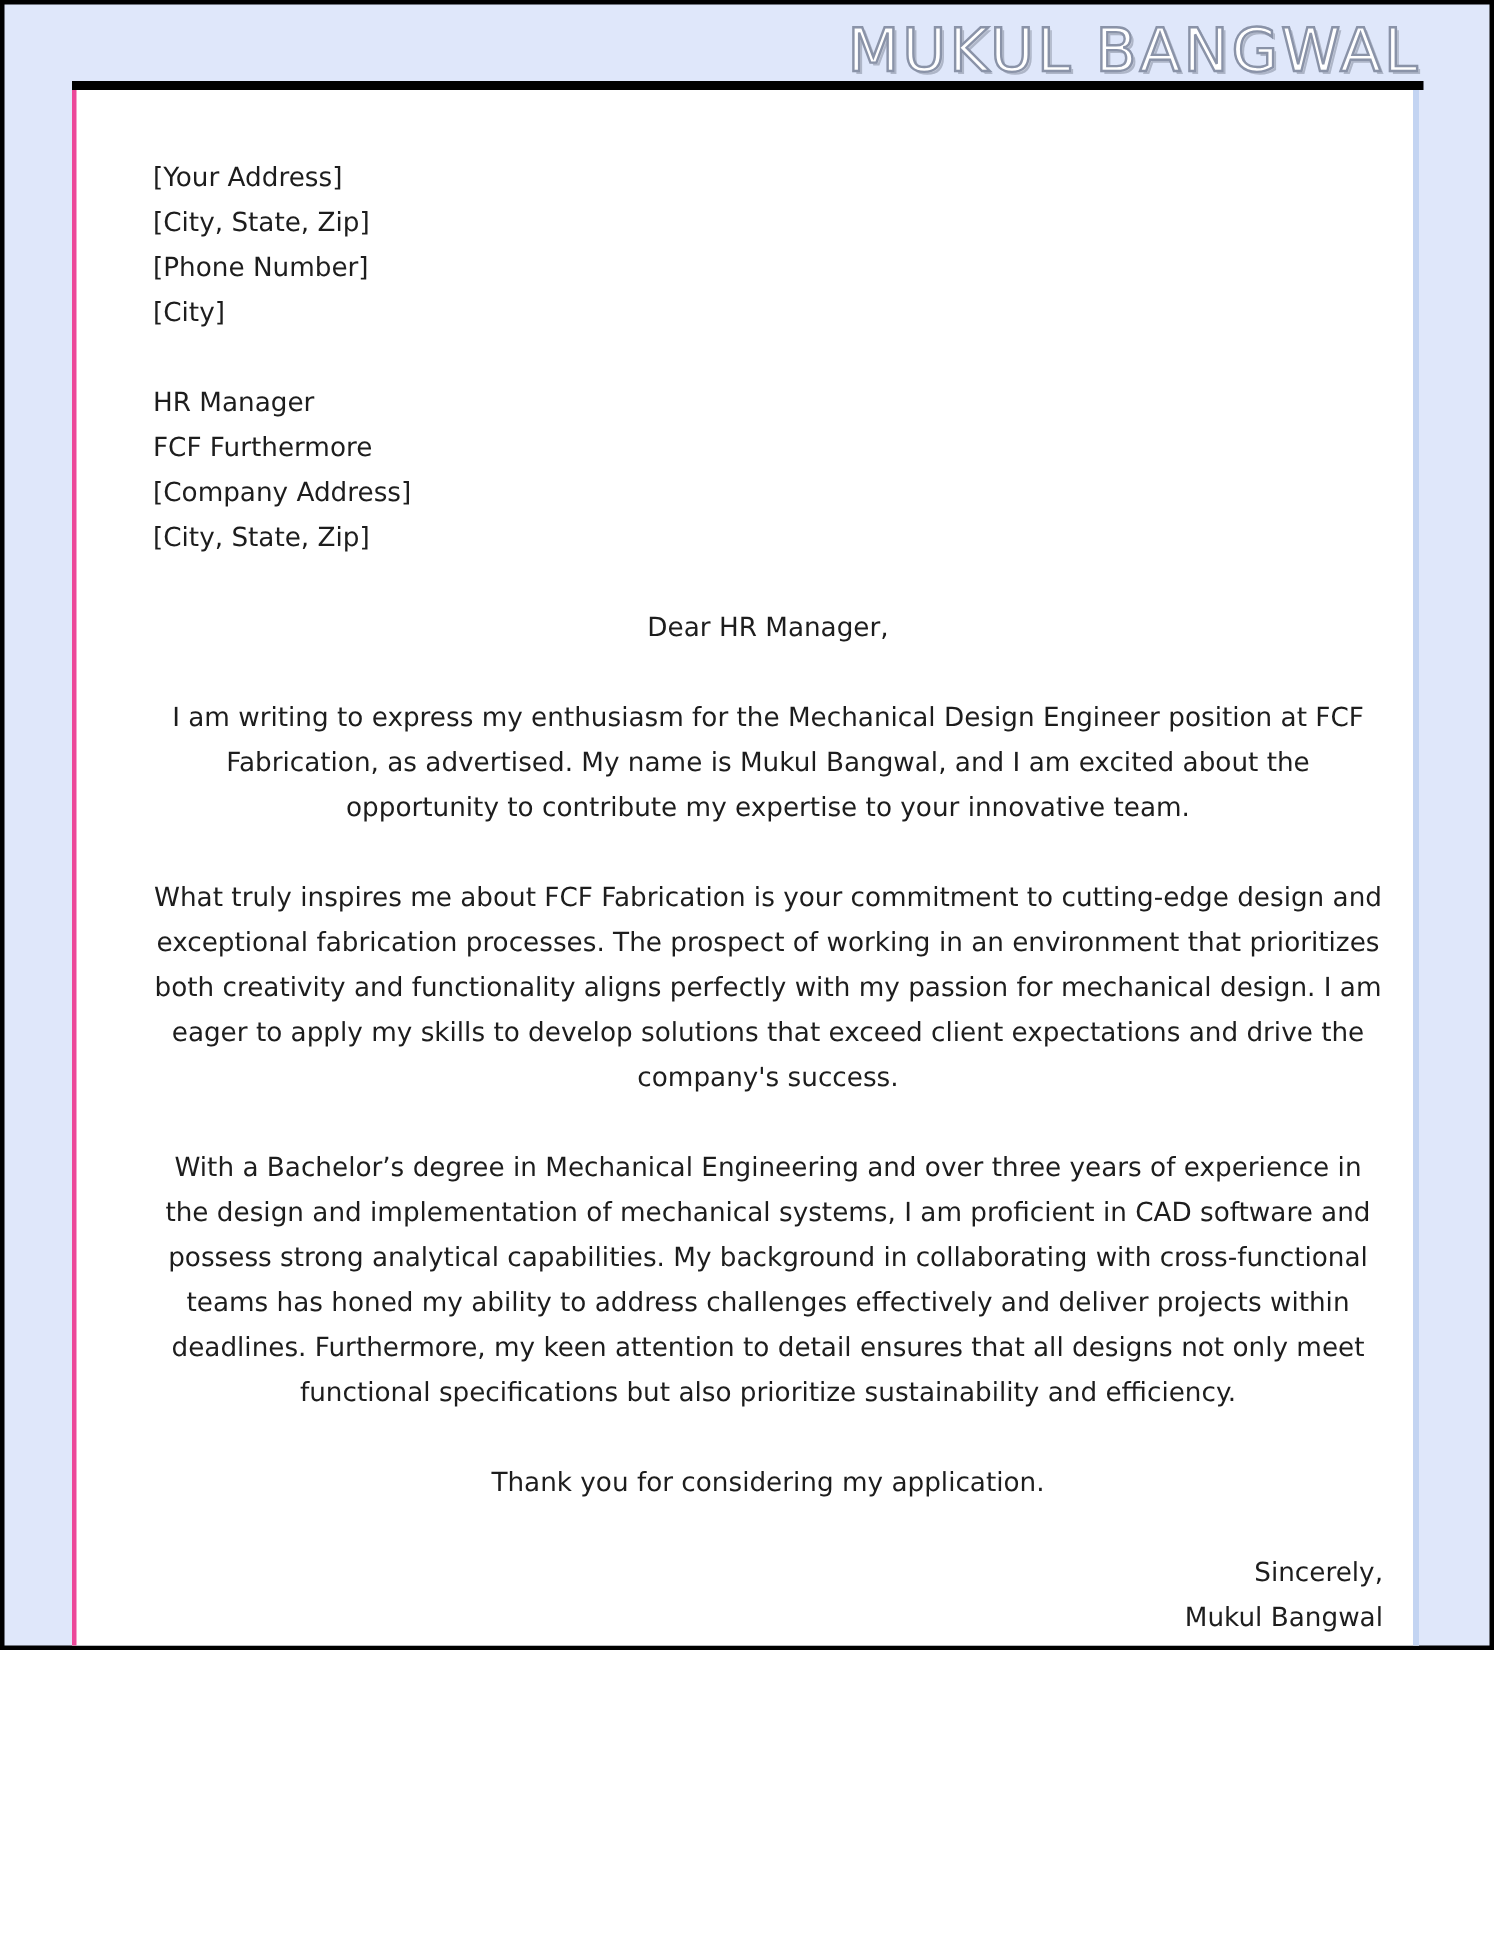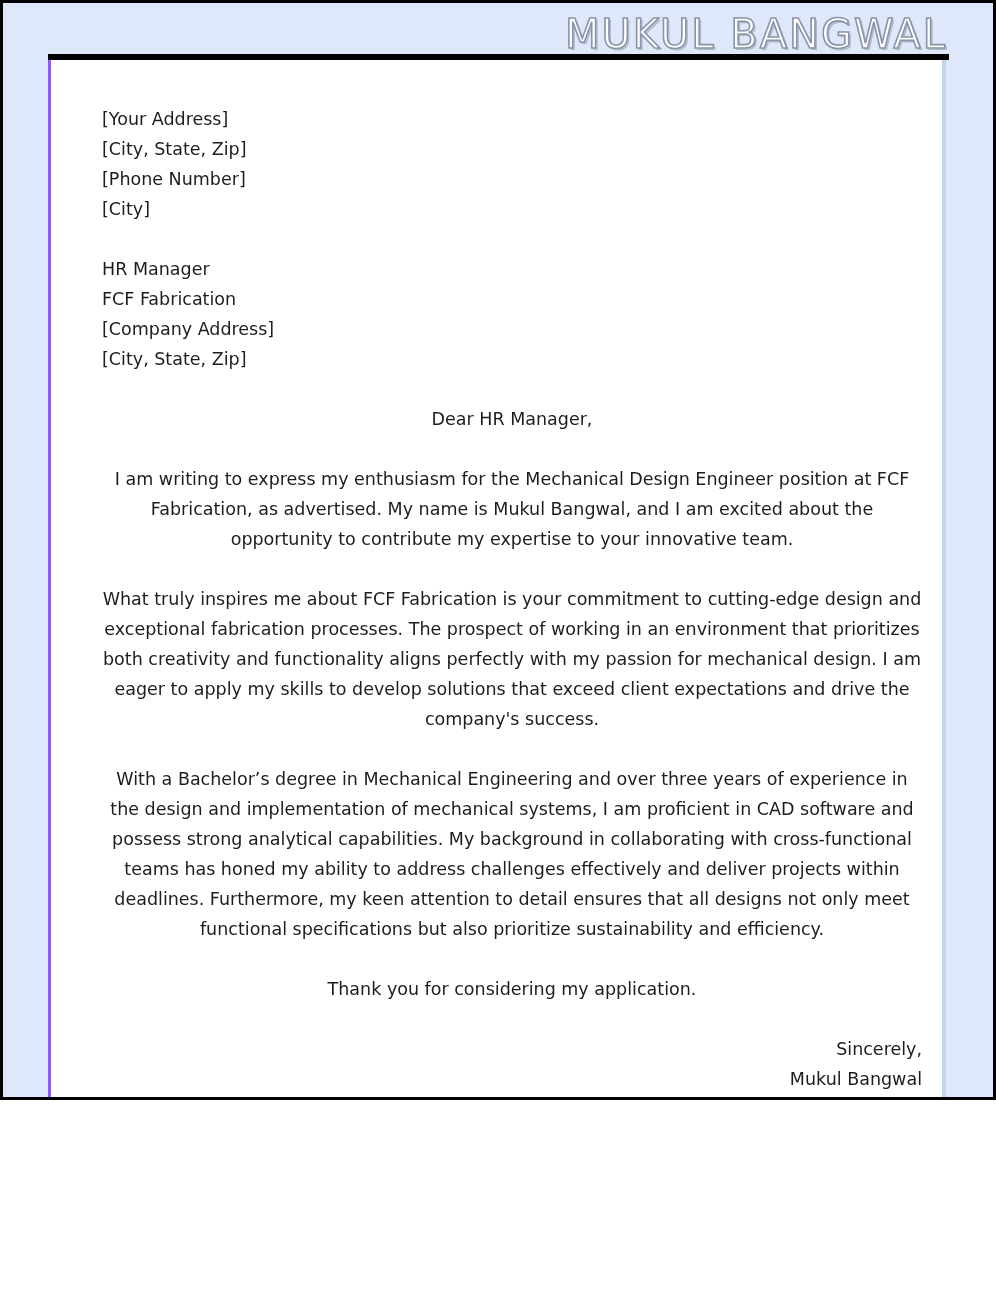--- a/index.html
+++ b/index.html
@@ -56,21 +56,21 @@
 
   
   .sheet {
     position: absolute;
     left: 45px;
     top: 57px;
     width: 898px;
     height: 1205px;
     background: #ffffff;
     border-right: 4px solid #c3d4f2;
-    border-left: 3px solid #8b5cf6;
+    border-left: 3px solid #ec4899;
     box-sizing: border-box;
     overflow: hidden;
   }
 
   .sheet-inner {
     position: absolute;
     left: 51px;
     top: 44px;
     right: 20px;
     font-size: 17.5px;
@@ -133,21 +133,21 @@
 
       <div class="block">
         <div class="line">[Your Address]</div>
         <div class="line">[City, State, Zip]</div>
         <div class="line">[Phone Number]</div>
         <div class="line">[City]</div>
       </div>
 
       <div class="block">
         <div class="line">HR Manager</div>
-        <div class="line">FCF Fabrication</div>
+        <div class="line">FCF Furthermore</div>
         <div class="line">[Company Address]</div>
         <div class="line">[City, State, Zip]</div>
       </div>
 
       <p class="para">Dear HR Manager,</p>
 
       <p class="para">I am writing to express my enthusiasm for the Mechanical Design Engineer position at FCF Fabrication, as advertised. My name is Mukul Bangwal, and I am excited about the opportunity to contribute my expertise to your innovative team.</p>
       <p class="para">What truly inspires me about FCF Fabrication is your commitment to cutting-edge design and exceptional fabrication processes. The prospect of working in an environment that prioritizes both creativity and functionality aligns perfectly with my passion for mechanical design. I am eager to apply my skills to develop solutions that exceed client expectations and drive the company's success.</p>
       <p class="para">With a Bachelor’s degree in Mechanical Engineering and over three years of experience in the design and implementation of mechanical systems, I am proficient in CAD software and possess strong analytical capabilities. My background in collaborating with cross-functional teams has honed my ability to address challenges effectively and deliver projects within deadlines. Furthermore, my keen attention to detail ensures that all designs not only meet functional specifications but also prioritize sustainability and efficiency.</p>
 

